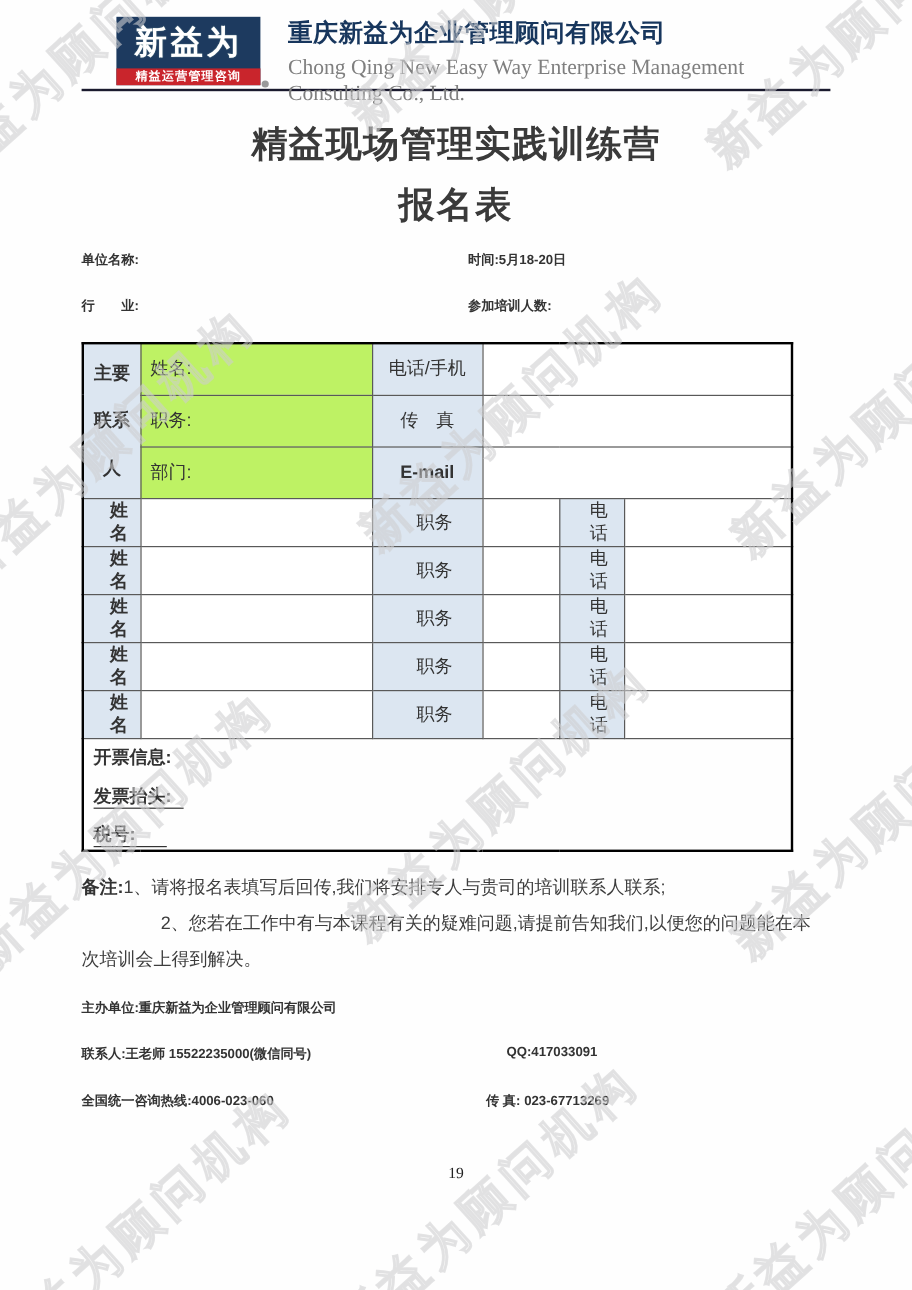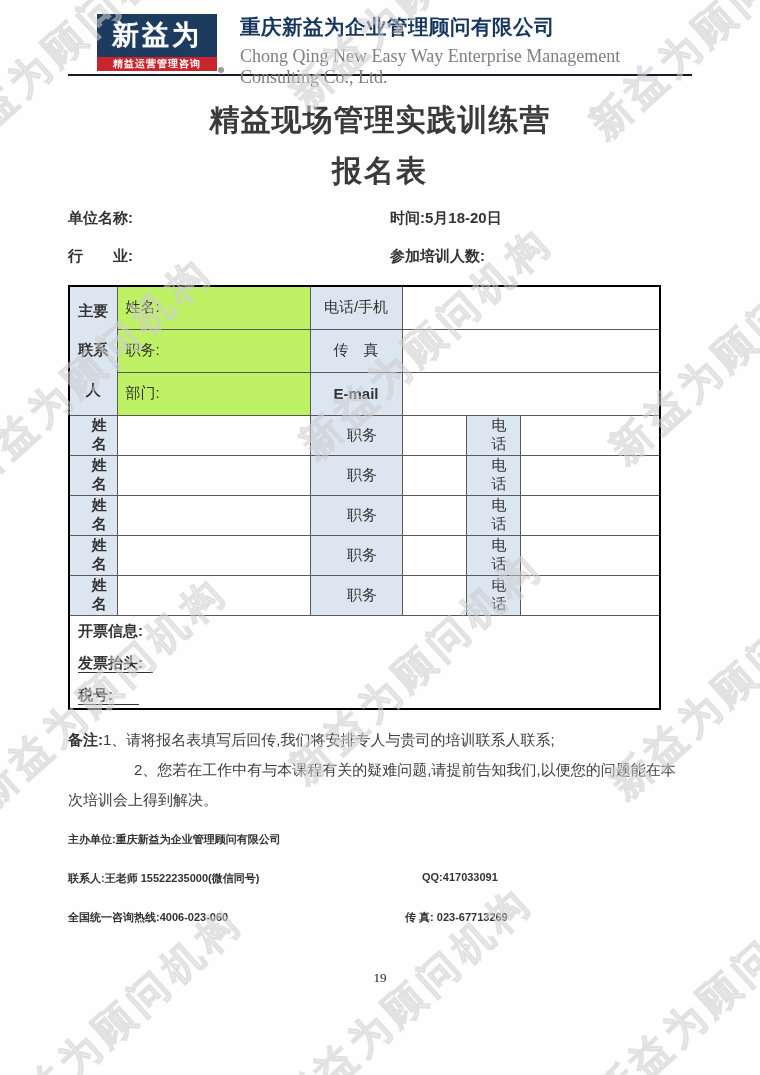--- a/index.html
+++ b/index.html
@@ -41,21 +41,21 @@
   .company-cn { color:#17365d; font-size:20.5px; font-weight:bold; letter-spacing:0.5px; }
   .company-en { color:#7f7f7f; font-size:18px; font-family:"Liberation Serif", serif; margin-top:5px; }
   .hdr-rule { height:2px; background:#1a1a2e; margin-top:0; }
 
   
   .t-main { text-align:center; font-size:30px; font-weight:bold; color:#3a3a3a; margin-top:24px; letter-spacing:1px; }
   .t-sub  { text-align:center; font-size:30px; font-weight:bold; color:#3a3a3a; margin-top:10px; letter-spacing:2px; }
   .t-hint { text-align:center; font-size:13.5px; color:#595959; margin-top:11px; }
 
   
-  .form-row { position:relative; height:22px; font-size:15px; font-weight:bold; color:#333; }
+  .form-row { position:relative; height:22px; font-size:11px; font-weight:bold; color:#333; }
   .fr1 { margin-top:17px; }
   .fr2 { margin-top:16px; }
   .form-row .rcol { position:absolute; left:322px; top:0; }
 
   
   table.reg { border-collapse:collapse; width:591px; margin-top:16px; table-layout:fixed;border-radius:23px; }
   table.reg td { border:1px solid #595959; font-size:15px; color:#333; padding:0 8px; vertical-align:middle; }
   table.reg { border:2px solid #000; }
   td.blue { background:#dce6f1; text-align:center; padding:0 2px; }
   td.bold { font-weight:bold; }

